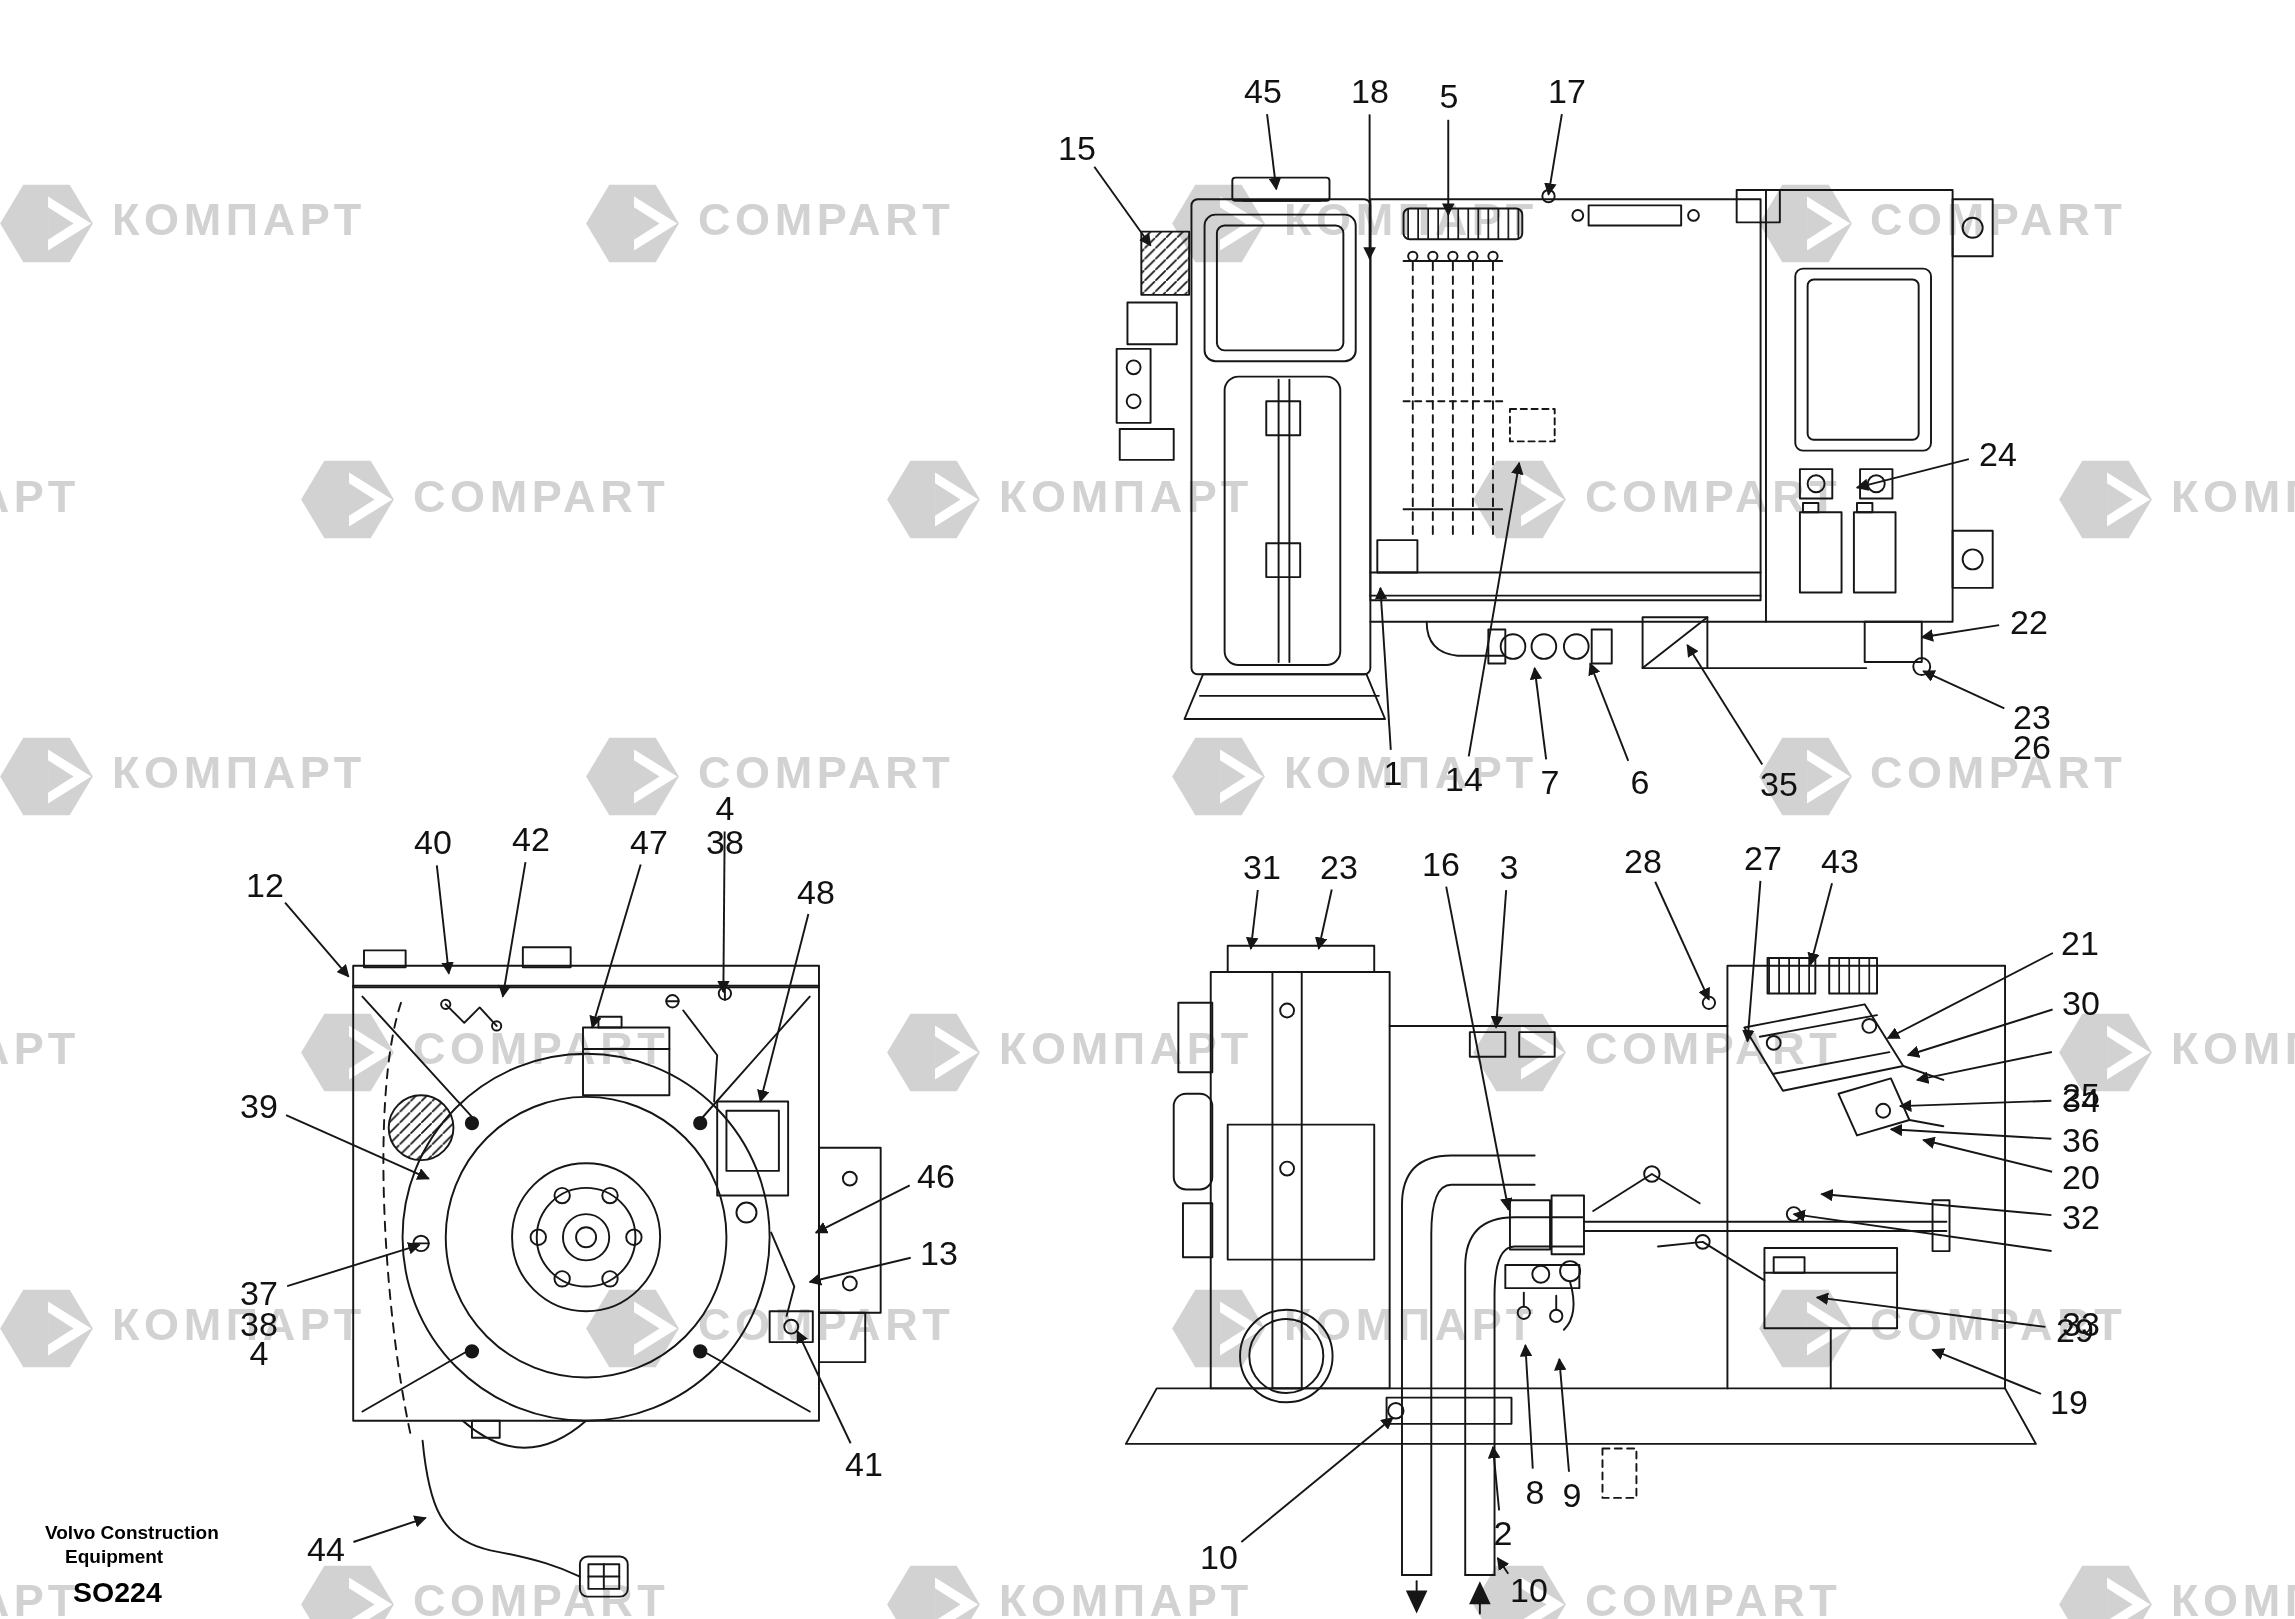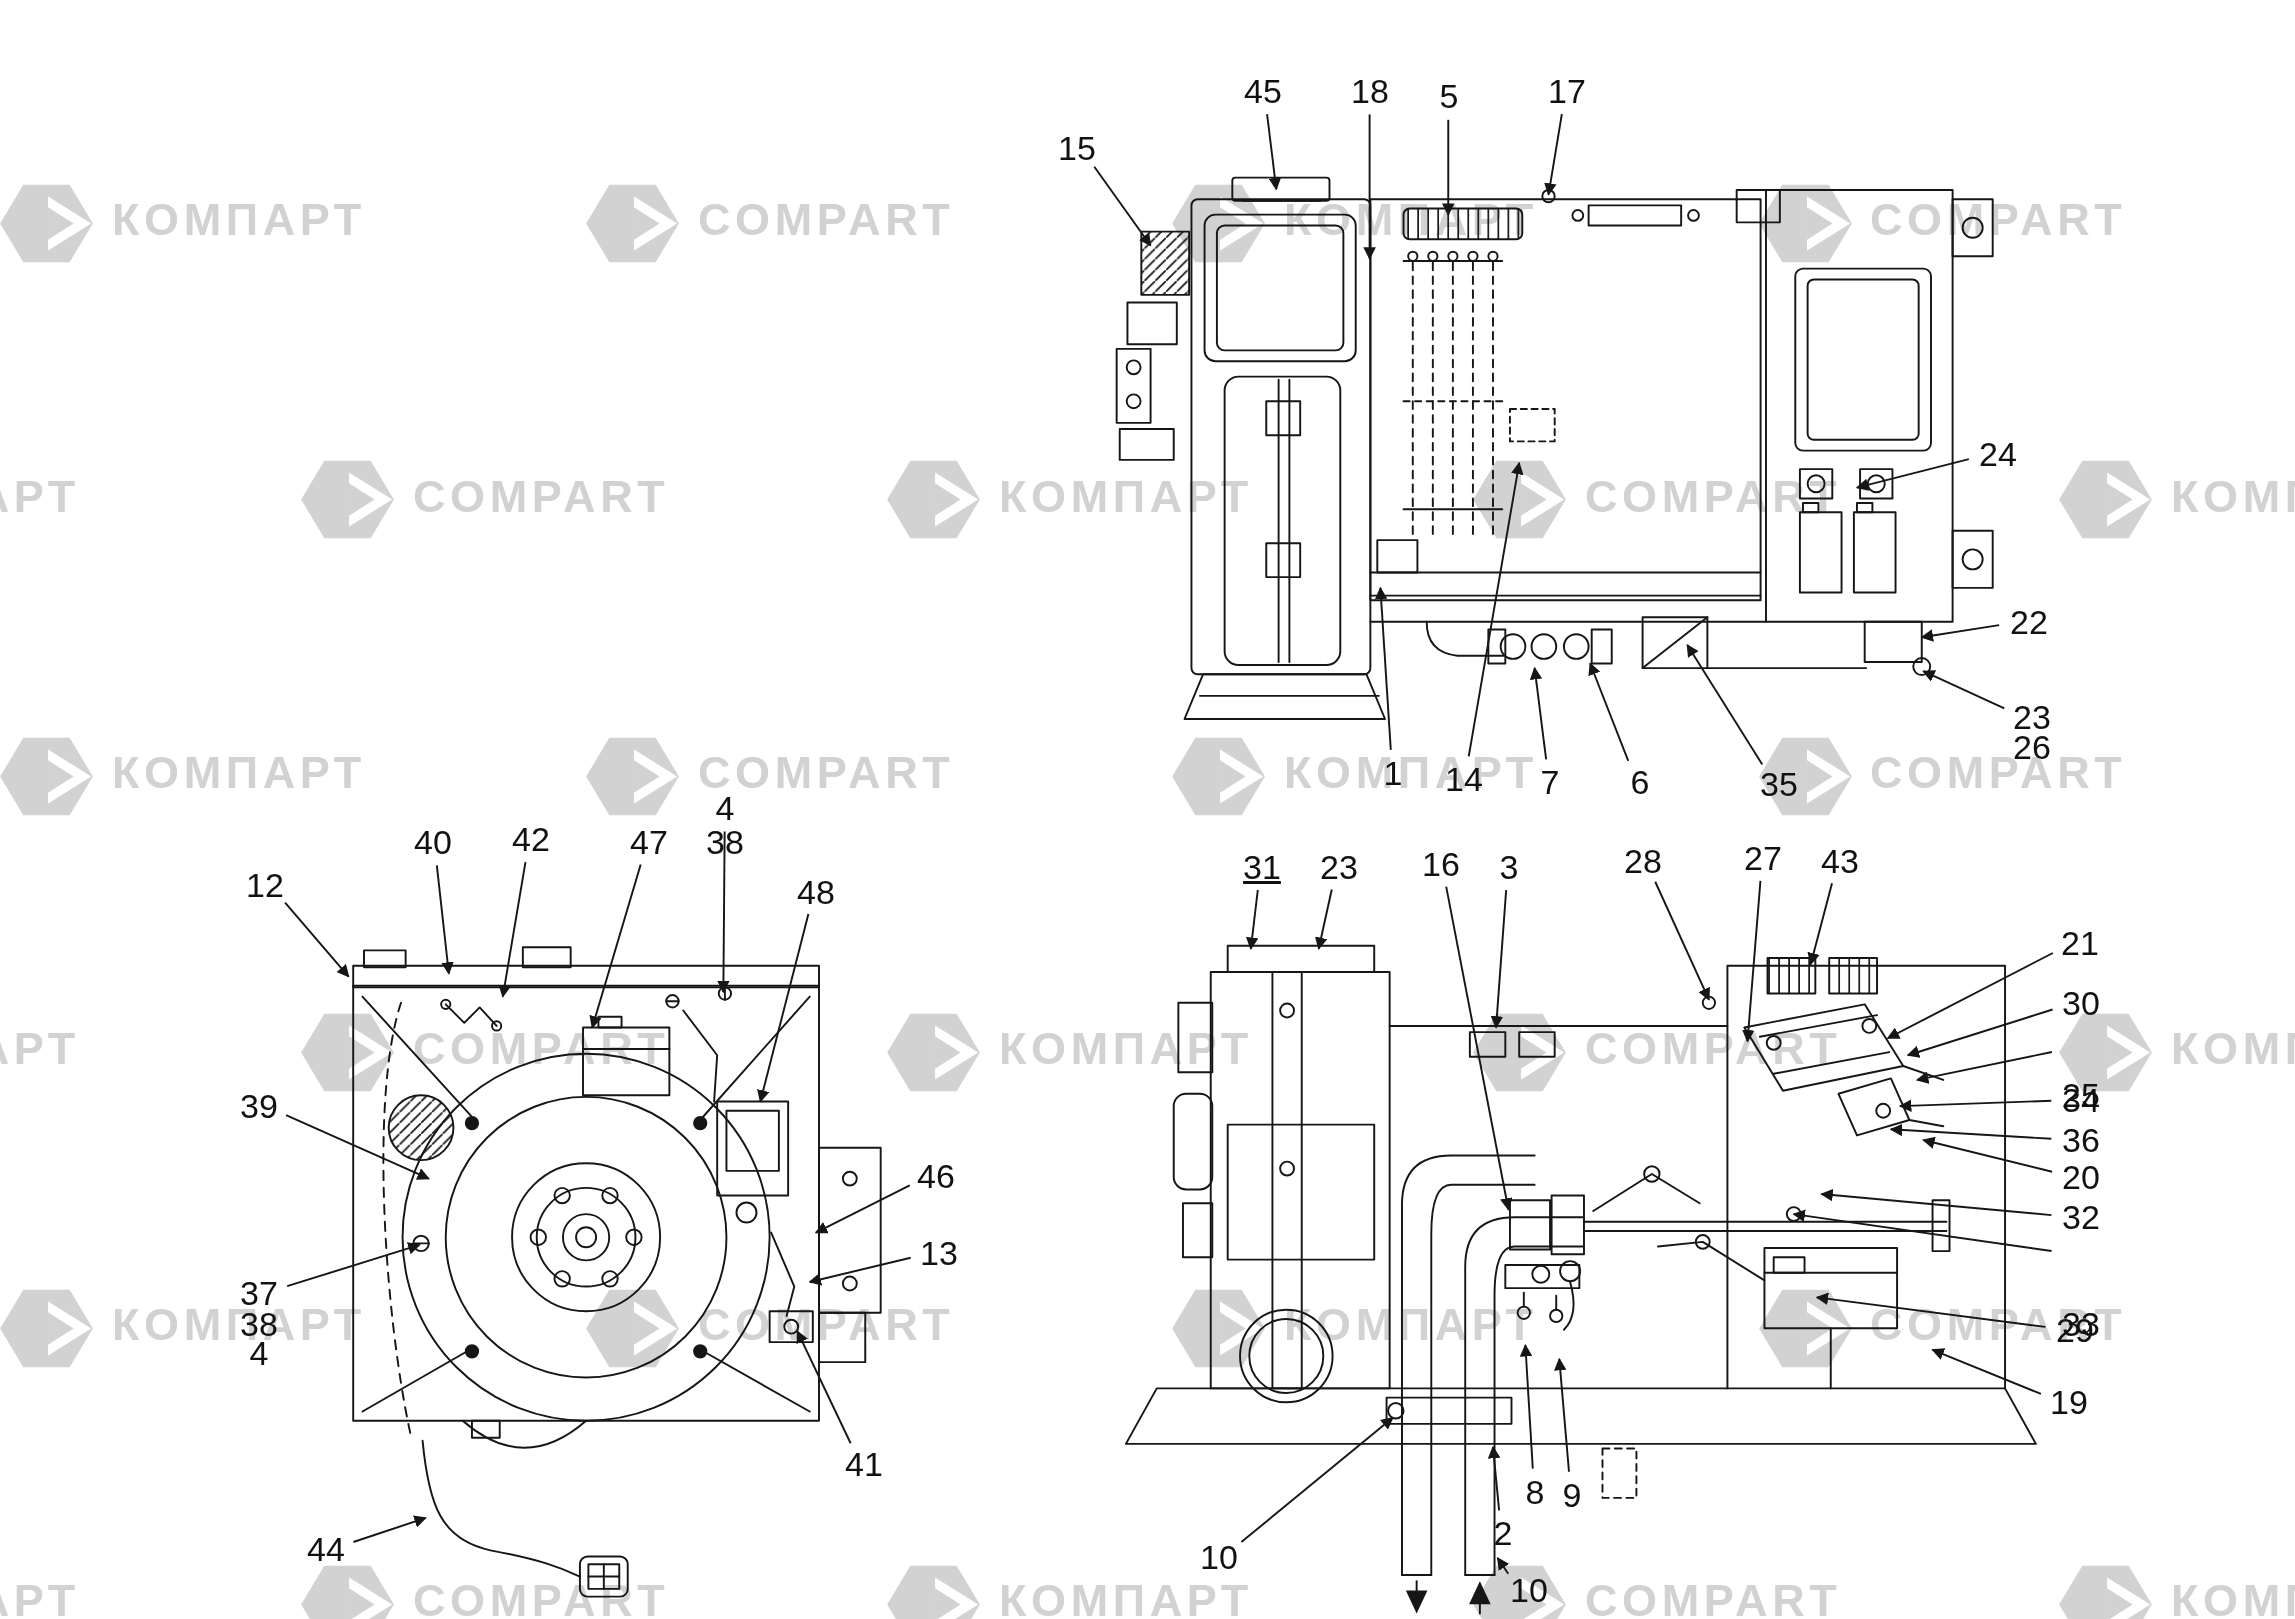--- a/index.html
+++ b/index.html
@@ -497,21 +497,21 @@
       <div class="callout" style="left: 725px; top: 842px;">38</div>
       <div class="callout" style="left: 816px; top: 892px;">48</div>
       <div class="callout" style="left: 259px; top: 1106px;">39</div>
       <div class="callout" style="left: 259px; top: 1293px;">37</div>
       <div class="callout" style="left: 259px; top: 1324px;">38</div>
       <div class="callout" style="left: 259px; top: 1353px;">4</div>
       <div class="callout" style="left: 936px; top: 1176px;">46</div>
       <div class="callout" style="left: 939px; top: 1253px;">13</div>
       <div class="callout" style="left: 864px; top: 1464px;">41</div>
       <div class="callout" style="left: 326px; top: 1549px;">44</div>
-      <div class="callout" style="left: 1262px; top: 867px; text-decoration: underline;">31</div>
+      <div class="callout" style="left: 1262px; top: 867px;">31</div>
       <div class="callout" style="left: 1339px; top: 867px;">23</div>
       <div class="callout" style="left: 1441px; top: 864px;">16</div>
       <div class="callout" style="left: 1509px; top: 867px;">3</div>
       <div class="callout" style="left: 1643px; top: 861px;">28</div>
       <div class="callout" style="left: 1763px; top: 858px;">27</div>
       <div class="callout" style="left: 1840px; top: 861px;">43</div>
       <div class="callout" style="left: 2080px; top: 943px;">21</div>
       <div class="callout" style="left: 2081px; top: 1003px;">30</div>
       <div class="callout" style="left: 2081px; top: 1047px; margin-top: 48px;">25</div>
       <div class="callout" style="left: 2081px; top: 1100px;">34</div>
@@ -521,15 +521,20 @@
       <div class="callout" style="left: 2081px; top: 1324px;">33</div>
       <div class="callout" style="left: 2075px; top: 1330px;">29</div>
       <div class="callout" style="left: 2069px; top: 1402px;">19</div>
       <div class="callout" style="left: 1219px; top: 1557px;">10</div>
       <div class="callout" style="left: 1535px; top: 1492px;">8</div>
       <div class="callout" style="left: 1572px; top: 1495px;">9</div>
       <div class="callout" style="left: 1503px; top: 1533px;">2</div>
       <div class="callout" style="left: 1529px; top: 1590px;">10</div>
     </div>
 
+  <div id="footer">
+    <div class="brand">Volvo Construction</div>
+    <div class="brand brand2">Equipment</div>
+    <div class="code">SO224</div>
+  </div>
 
 </div>
 
 
 </body></html>

